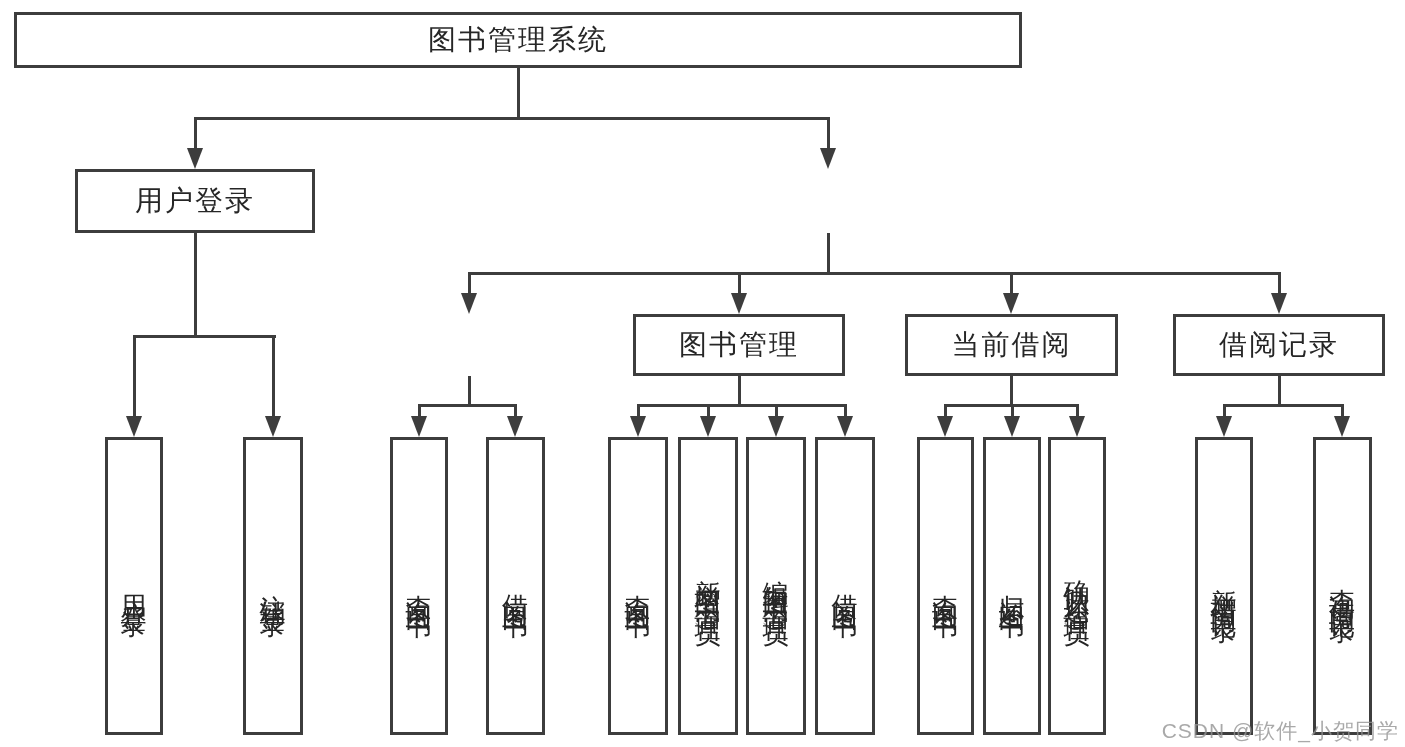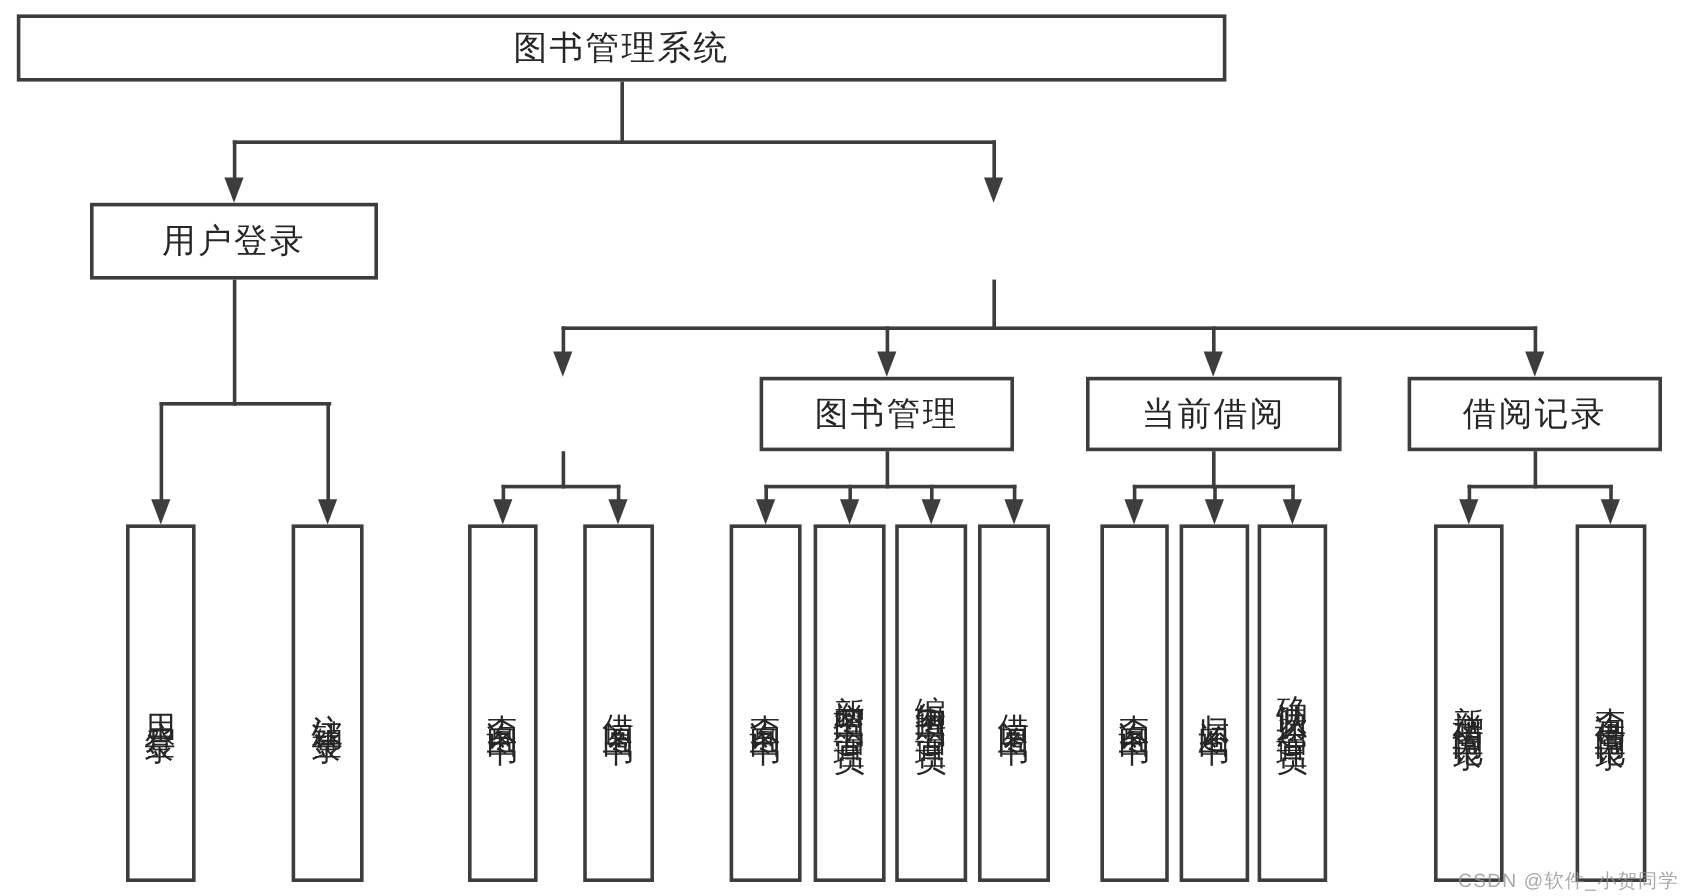--- a/index.html
+++ b/index.html
@@ -18,21 +18,21 @@
   }
   .vline{position:absolute;width:3px;background:#3d3d3d;}
   .hline{position:absolute;height:3px;background:#3d3d3d;}
   .arrow{
     position:absolute;width:0;height:0;
     border-left:8px solid transparent;border-right:8px solid transparent;
     border-top:21px solid #3d3d3d;
   }
   .watermark{
     position:absolute;right:6px;bottom:2px;z-index:9;
-    font-size:16px;letter-spacing:1px;color:rgba(148,148,148,0.8);white-space:nowrap;
+    font-size:21px;letter-spacing:1px;color:rgba(148,148,148,0.8);white-space:nowrap;
   }
 </style>
 </head>
 <body>
 
 <div class="stage">
 
   <div class="box title" style="left:14px;top:12px;width:1008px;height:56px">图书管理系统</div>
 
   <div class="vline" style="left:516.5px;top:68px;height:50px"></div>

